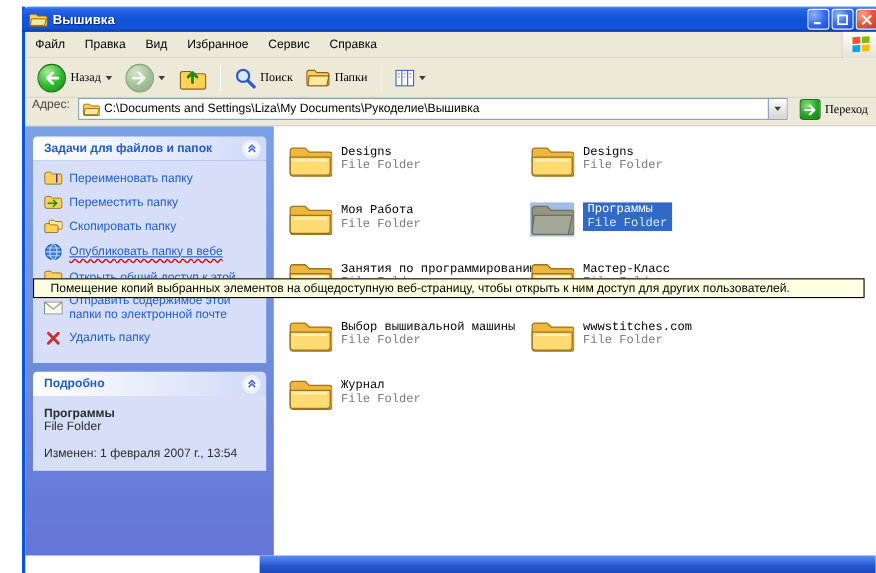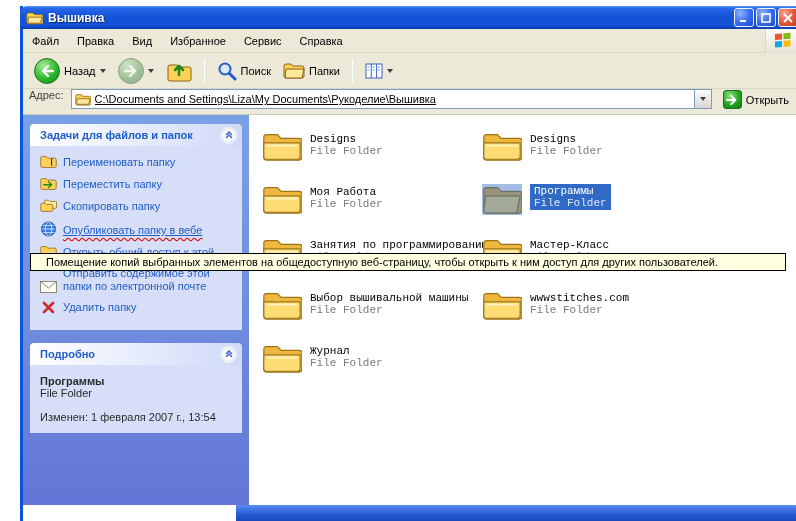--- a/index.html
+++ b/index.html
@@ -36,56 +36,56 @@
     background:#ECE9D8; border-bottom:1px solid #d8d4c8;
     display:flex; align-items:center; padding-left:6px; gap:2px; }
   .tbtn { display:flex; align-items:center; gap:4px; padding:2px 5px; cursor:pointer; }
   .navcircle { width:26px; height:26px; border-radius:50%;
     background:radial-gradient(circle at 35% 28%,#a8eb97,#2db82d 55%,#128a12);
     border:1px solid #1d6e1d; display:flex; align-items:center; justify-content:center; }
   .disabled { filter:grayscale(.55); opacity:.55; }
   .caret { width:0; height:0; border-left:3px solid transparent;
     border-right:3px solid transparent; border-top:4px solid #3c3c3c; }
   .tsep { width:1px; height:24px; background:#c6c3b0; border-right:1px solid #fff; margin:0 5px; }
-  .tlabel-text { color:#000; }
+  .tlabel-text { color:#000;font-family:Liberation Serif, serif; }
 
   
   .addressbar { position:absolute; left:0; top:83px; width:776px; height:26px;
     background:#ECE9D8; border-bottom:1px solid #cfccbc;
     display:flex; align-items:flex-start; padding:0 6px; }
   .addr-label { color:#444; margin-right:7px; }
   .combo { flex:1; height:20px; background:#fff; border:1px solid #7F9DB9;
     display:flex; align-items:center; padding-left:3px; }
   .combo input { flex:1; border:none; outline:none; font-size:11px; padding-left:4px;
-    font-family:"Liberation Sans", sans-serif; background:transparent;text-decoration:underline; }
+    font-family:"Liberation Sans", sans-serif; background:transparent; }
   .combo-drop { width:17px; height:18px; border-left:1px solid #7F9DB9;
     background:linear-gradient(180deg,#fefefe,#d8d4cf);
     display:flex; align-items:center; justify-content:center; cursor:pointer; }
   .go-btn { display:flex; align-items:center; gap:4px; margin-left:7px; padding:1px 4px; cursor:pointer; }
   .go-icon { width:19px; height:19px; border-radius:3px;
     background:radial-gradient(circle at 35% 28%,#8fe07f,#23a523 55%,#0f7a0f);
     border:1px solid #1d6e1d; display:flex; align-items:center; justify-content:center; }
 
   
   .main { position:absolute; left:0; top:109px; width:776px; height:390px; display:flex; }
 
   
   .taskpane { width:226px; height:100%;
     background:linear-gradient(180deg,#7AA1E6 0%,#6F8BDD 55%,#6375D6 100%);
     padding:9px 7px 0 7px; overflow:hidden; }
-  .section { margin-bottom:13px; }
+  .section { margin-bottom:8px; }
   .sec-header { height:22px; border-radius:4px 4px 0 0;
     background:linear-gradient(90deg,#ffffff 0%,#cfdaf8 100%);
     display:flex; align-items:center; justify-content:space-between;
     padding:0 5px 0 10px; color:#215DC6; font-weight:bold; cursor:pointer; }
   .chev { width:17px; height:17px; border-radius:50%; background:#fff;
     border:1px solid #eef2fc; box-shadow:inset 0 0 3px rgba(20,40,120,.25);
     display:flex; align-items:center; justify-content:center; }
   .sec-body { background:#D6DFF7; padding:9px 4px 8px 10px; }
-  .task { display:flex; align-items:flex-end; gap:6px; margin-bottom:8px; cursor:pointer; }
+  .task { display:flex; align-items:center; gap:6px; margin-bottom:8px; cursor:pointer; }
   .task .ticn { flex:0 0 17px; }
   .task .tlab { color:#215DC6; line-height:13px; }
   .task.highlight .tlab { text-decoration:underline solid #215DC6; }
   .task.highlight .wavy { text-decoration:underline wavy #DD0000; text-underline-offset:3px; }
   .details-body { background:#D6DFF7; padding:10px 6px 10px 10px; color:#2b2b2b; }
   .detail-name { font-weight:bold; }
   .detail-type { margin-bottom:12px; }
 
   
   .content { flex:1; background:#fff; position:relative; }
@@ -216,21 +216,21 @@
       <span class="combo-drop">
         <span class="caret"></span>
       </span>
     </span>
     <span class="go-btn">
       <span class="go-icon">
         <svg width="12" height="10" viewBox="0 0 14 12">
             <path d="M6 1 L11 6 L6 11 M11 6 H1" stroke="#fff" stroke-width="2.4" fill="none" stroke-linecap="round" stroke-linejoin="round"></path>
           </svg>
       </span>
-      <span class="tlabel-text">Открыть</span>
+      <span class="tlabel-text">Переход</span>
     </span>
   </div>
 
   <div class="main">
 
     <div class="taskpane">
 
       <div class="section">
         <div class="sec-header">
           <span>Задачи для файлов и папок</span>

